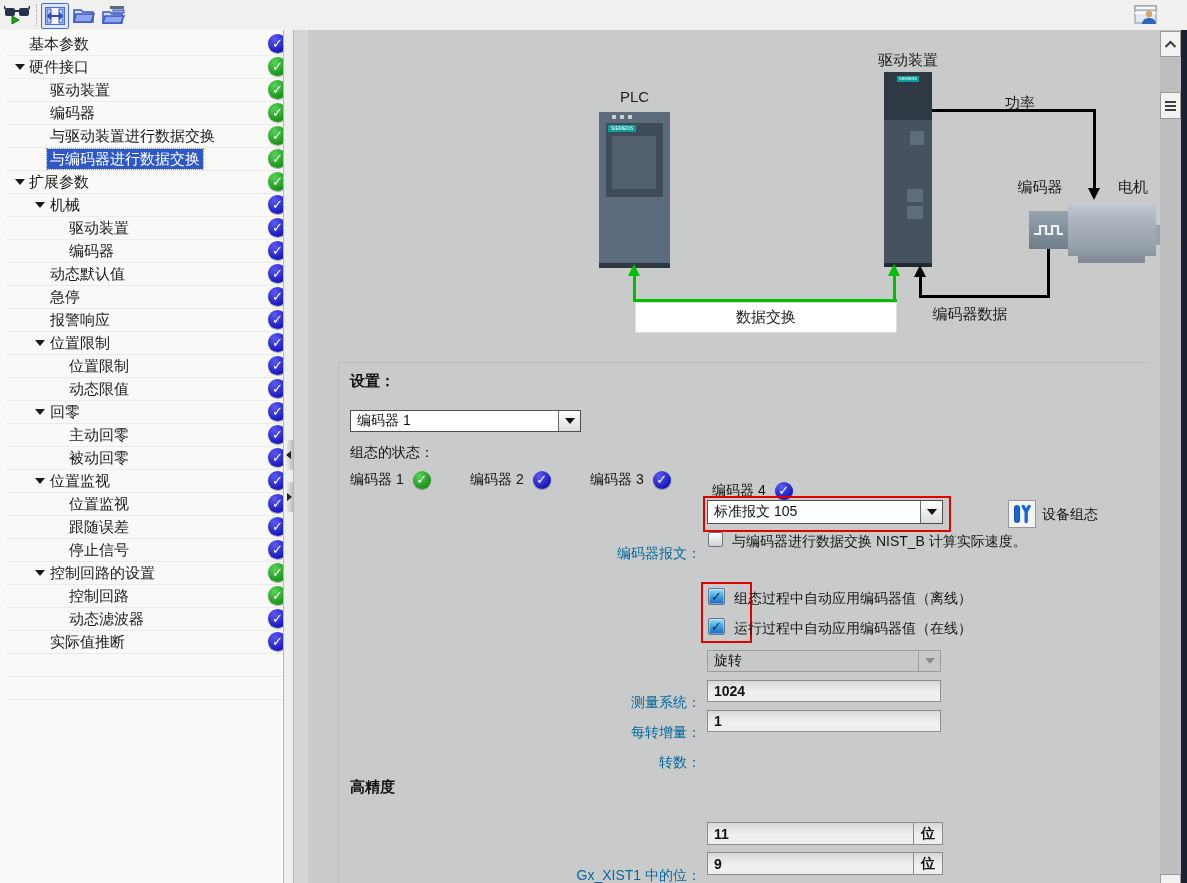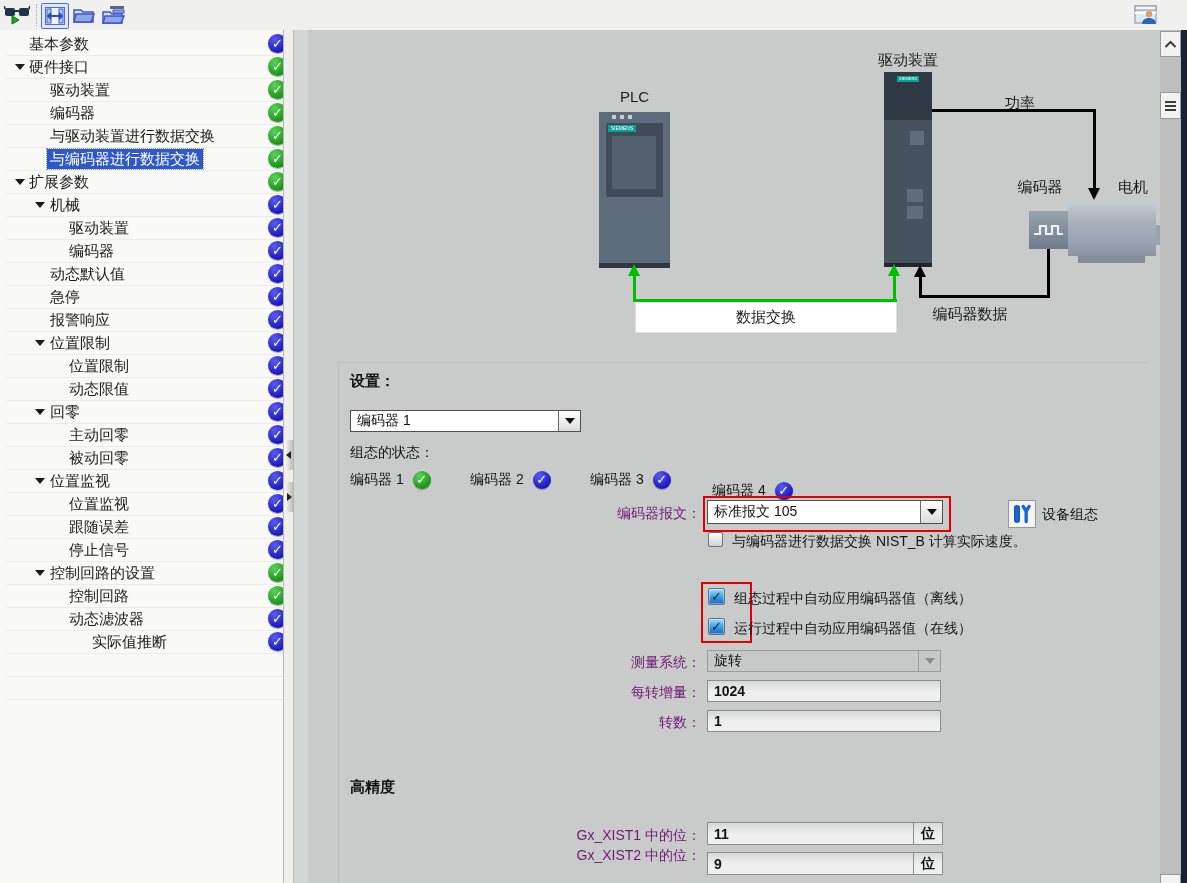--- a/index.html
+++ b/index.html
@@ -35,21 +35,21 @@
   .dlabel{position:absolute;font-size:15px;color:#1c1c1c;text-align:center;}
   .line{position:absolute;}
   .green{background:#00be00;}
   .black{background:#000;}
   .arrow-up-green{position:absolute;width:0;height:0;border-left:6px solid transparent;border-right:6px solid transparent;border-bottom:12px solid #00be00;}
   .arrow-up-black{position:absolute;width:0;height:0;border-left:6px solid transparent;border-right:6px solid transparent;border-bottom:12px solid #000;}
   .arrow-down-black{position:absolute;width:0;height:0;border-left:6px solid transparent;border-right:6px solid transparent;border-top:12px solid #000;}
   .siemens-chip{position:absolute;background:#0aa099;color:#fff;font-size:5px;line-height:7px;text-align:center;letter-spacing:0;overflow:hidden;}
   
   .slabel{position:absolute;font-size:14px;color:#141414;white-space:nowrap;}
-  .flabel{position:absolute;font-size:14px;color:#701a75;text-align:right;white-space:nowrap;}
+  .flabel{position:absolute;font-size:14px;color:#0369a1;text-align:right;white-space:nowrap;margin-top:40px;}
   .h1{position:absolute;font-size:15px;font-weight:bold;color:#111;}
   .select{position:absolute;background:#fff;border:1px solid #4f4f4f;box-sizing:border-box;font-size:14px;color:#111;}
   .select .val{position:absolute;left:6px;top:0;bottom:0;display:flex;align-items:center;}
   .select .btn{position:absolute;right:0;top:0;bottom:0;width:21px;border-left:1px solid #6a6a6a;background:linear-gradient(#ffffff,#dcdcdc);display:flex;align-items:center;justify-content:center;}
   .select .btn i{width:0;height:0;border-left:5px solid transparent;border-right:5px solid transparent;border-top:6px solid #111;}
   .select.disabled{background:#c6c9c8;border-color:#9a9d9c;}
   .select.disabled .btn{background:#c6c9c8;border-left-color:#9a9d9c;}
   .select.disabled .btn i{border-top-color:#8a8d8c;}
   .input{position:absolute;background:linear-gradient(#d7d9d8,#eeefee 55%);border:1px solid #8b8e8d;box-sizing:border-box;font-size:14px;color:#111;display:flex;align-items:center;padding-left:6px;font-weight:bold;}
   .input .unit{position:absolute;right:0;top:0;bottom:0;width:28px;border-left:1px solid #8b8e8d;display:flex;align-items:center;justify-content:center;}
@@ -218,21 +218,21 @@
     </div>
     <div class="trow">
       <span class="tlabel" style="left: 59px;">控制回路</span>
       <span class="stat green">✓</span>
     </div>
     <div class="trow">
       <span class="tlabel" style="left: 59px;">动态滤波器</span>
       <span class="stat blue">✓</span>
     </div>
     <div class="trow">
-      <span class="tlabel" style="left: 40px; margin-left: 42px;">实际值推断</span>
+      <span class="tlabel" style="left: 40px;">实际值推断</span>
       <span class="stat blue">✓</span>
     </div>
     <div class="trow"></div>
     <div class="trow"></div>
   </div>
 
 <div id="sash" class="abs">
   <div class="sash-h" style="top:410px;">
     <span class="sash-arrow" style="left:2px;top:11px;border-right:5px solid #222;"></span>
   </div>

